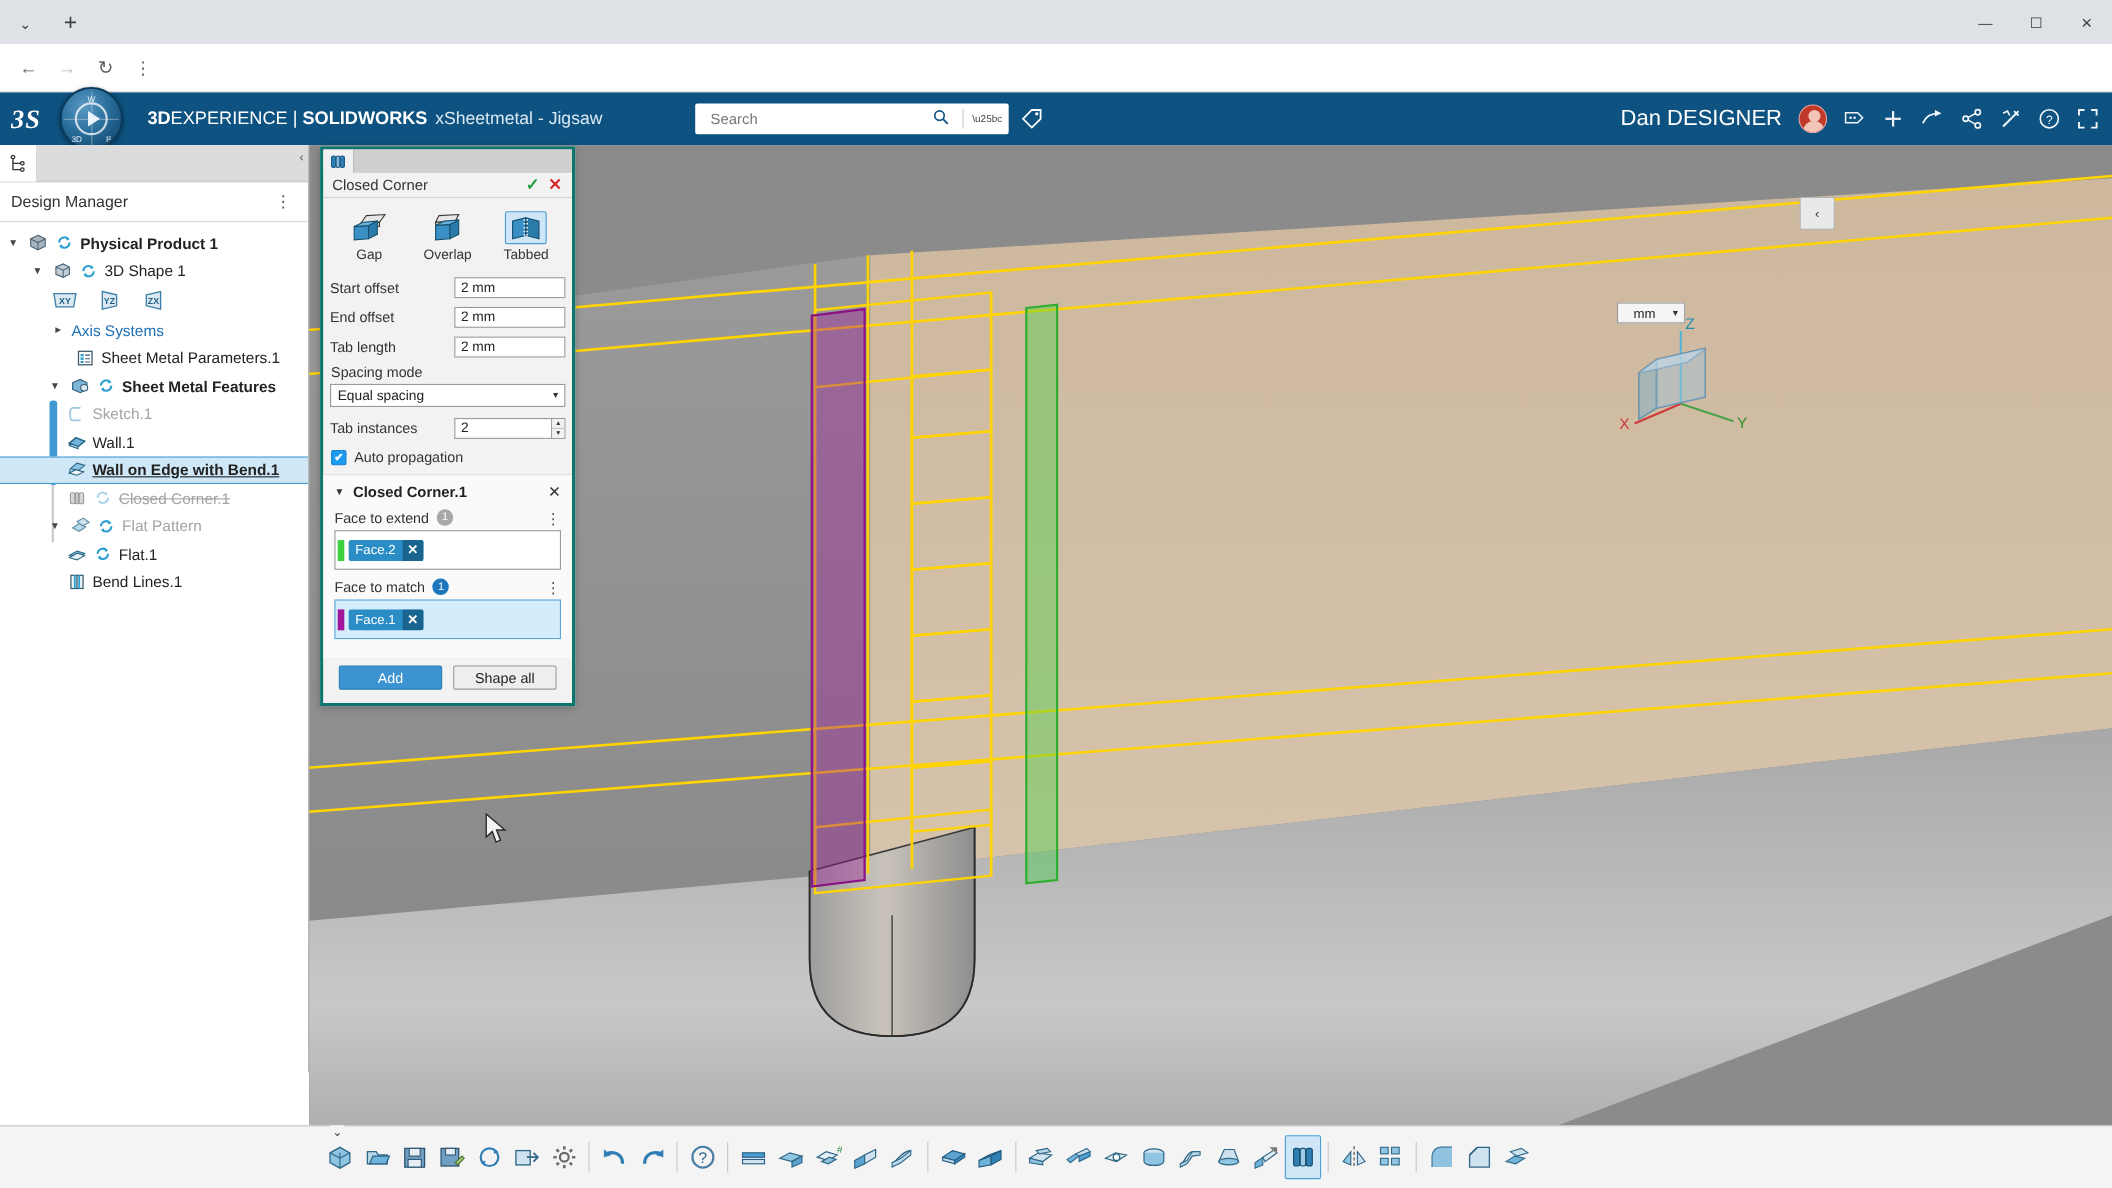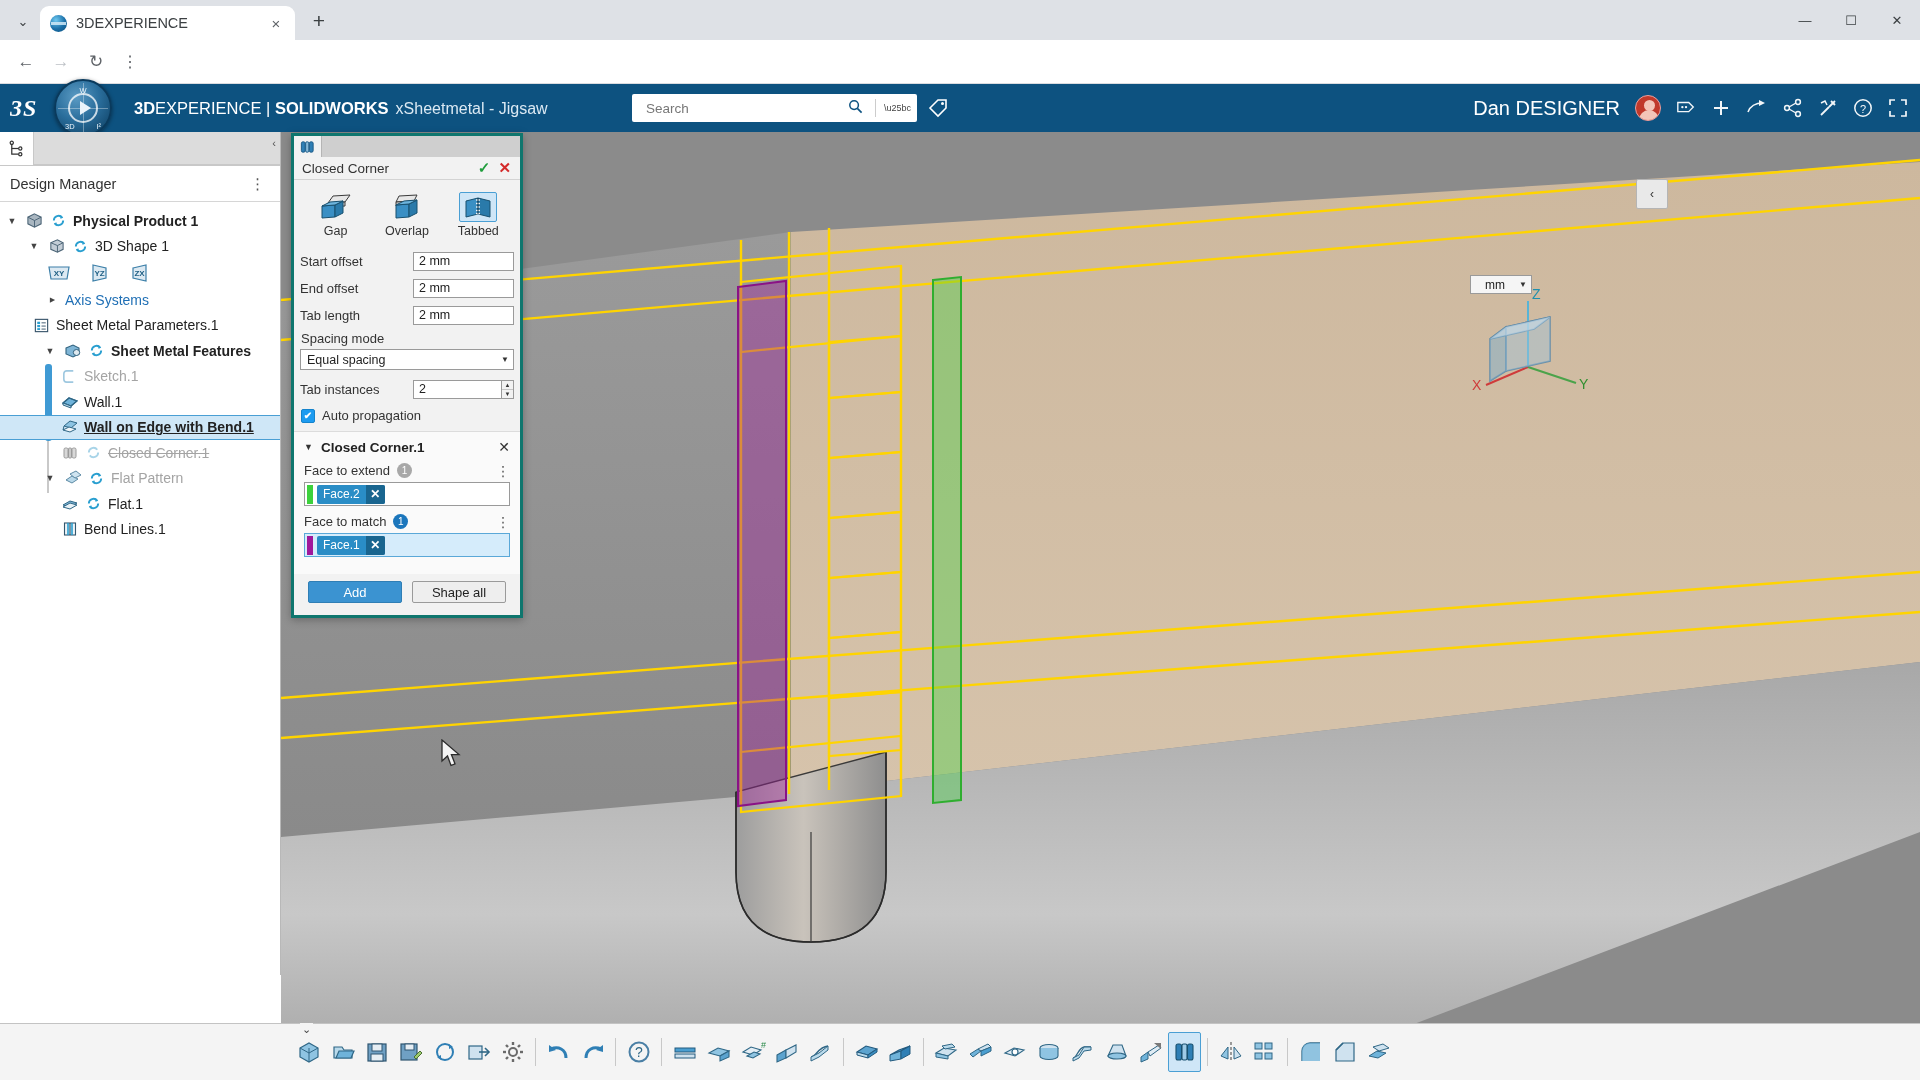--- a/index.html
+++ b/index.html
@@ -279,21 +279,21 @@
 
   .cc-sel-label { display:flex; align-items:center; gap:7px; margin-bottom:4px; }
   .cc-sel-label .t { font-size:13px; color:#333; }
   .badge { width:15px; height:15px; border-radius:50%; color:#fff;
     font-size:10px; display:flex; align-items:center; justify-content:center; }
   .badge.grey { background:#a8a8a8; }
   .badge.blue { background:#1b76bc; }
   .cc-sel-kebab { margin-left:auto; color:#555; font-size:14px; line-height:8px;
     cursor:pointer; }
   .cc-selbox {
-    height:24px; border:1px solid #9a9a9a; background:#fff; display:flex;
+    height:36px; border:1px solid #9a9a9a; background:#fff; display:flex;
     align-items:center; padding:2px; margin-bottom:8px;
   }
   .cc-selbox.hl { background:#d5ecfb; border-color:#5aa8d8; }
   .cc-swatch { width:6px; height:19px; flex:none; margin-right:4px; }
   .chip {
     display:flex; align-items:center; height:19px; background:#2a8dc6;
     color:#fff; font-size:12px; border-radius:2px; overflow:hidden;
   }
   .chip .nm { padding:0 6px; }
   .chip .rm { background:#19658f; width:19px; height:19px; display:flex;
@@ -337,25 +337,20 @@
     cursor:pointer; border:1px solid transparent; border-radius:2px; flex:none;
   }
   .tb-btn.active { background:#cfe6f7; border-color:#4a9fd4; }
   .tb-sep { width:1px; height:28px; background:#c8c8c8; margin:0 5px; flex:none; }
 </style>
 </head>
 <body>
 
 <div class="browser-tabstrip">
   <div class="tab-chevron">⌄</div>
-  <div class="browser-tab">
-    <div class="tab-favicon"></div>
-    <div class="tab-title">3DEXPERIENCE</div>
-    <div class="tab-close">×</div>
-  </div>
   <div class="tab-new">+</div>
   <div class="win-controls">
     <div class="win-btn">—</div>
     <div class="win-btn">☐</div>
     <div class="win-btn close">✕</div>
   </div>
 </div>
 
 <div class="browser-toolbar">
   <div class="nav-btn">←</div>
@@ -636,21 +631,21 @@
               <text x="13.5" y="13" text-anchor="middle" font-family="Liberation Sans, sans-serif" font-size="8" font-weight="bold" fill="#1f5f84">ZX</text>
             </svg>
         </div>
       </div>
 
       <div class="tree-row" style="padding-left:44px">
         <div class="tw r">▼</div>
         <div class="tl link">Axis Systems</div>
       </div>
 
-      <div class="tree-row" style="padding-left:32px">
+      <div class="tree-row" style="padding-left:68px">
         <div class="ti">
           <svg width="17" height="17" viewBox="0 0 18 18">
               <rect x="2.5" y="2.5" width="13" height="13" fill="#fff" stroke="#39556b" stroke-width="1.2"></rect>
               <rect x="4.5" y="5" width="3" height="2.4" fill="#2a9fd0"></rect>
             <rect x="4.5" y="8.4" width="3" height="2.4" fill="#2a9fd0"></rect>
               <rect x="4.5" y="11.8" width="3" height="2" fill="#2a9fd0"></rect>
             <line x1="9" y1="6.2" x2="13.5" y2="6.2" stroke="#39556b" stroke-width="1"></line>
             <line x1="9" y1="9.6" x2="13.5" y2="9.6" stroke="#39556b" stroke-width="1"></line>
             <line x1="9" y1="12.8" x2="13.5" y2="12.8" stroke="#39556b" stroke-width="1"></line>
             </svg>

